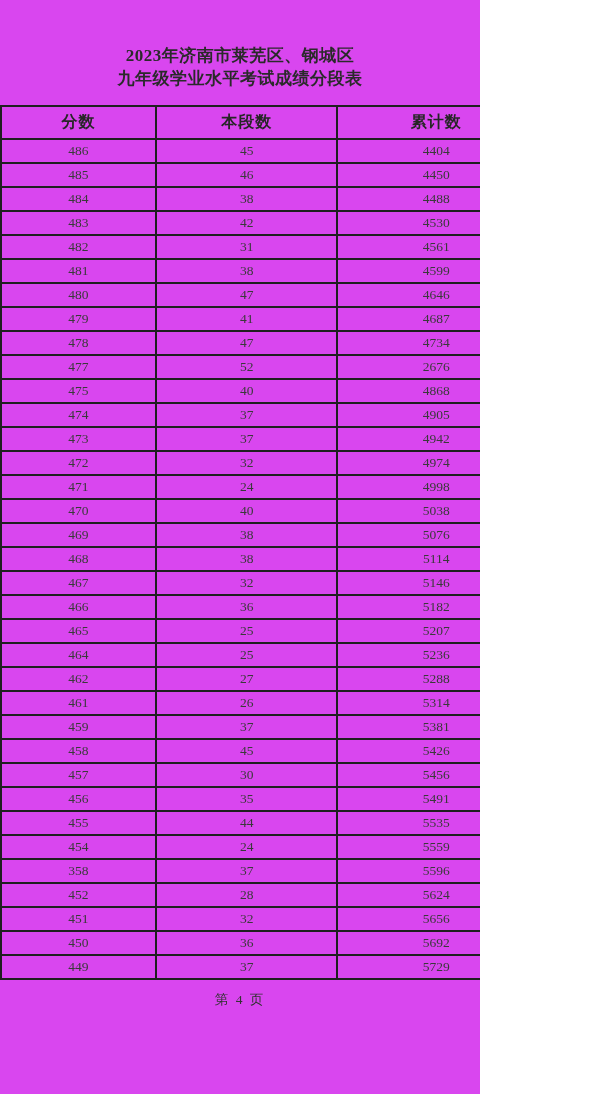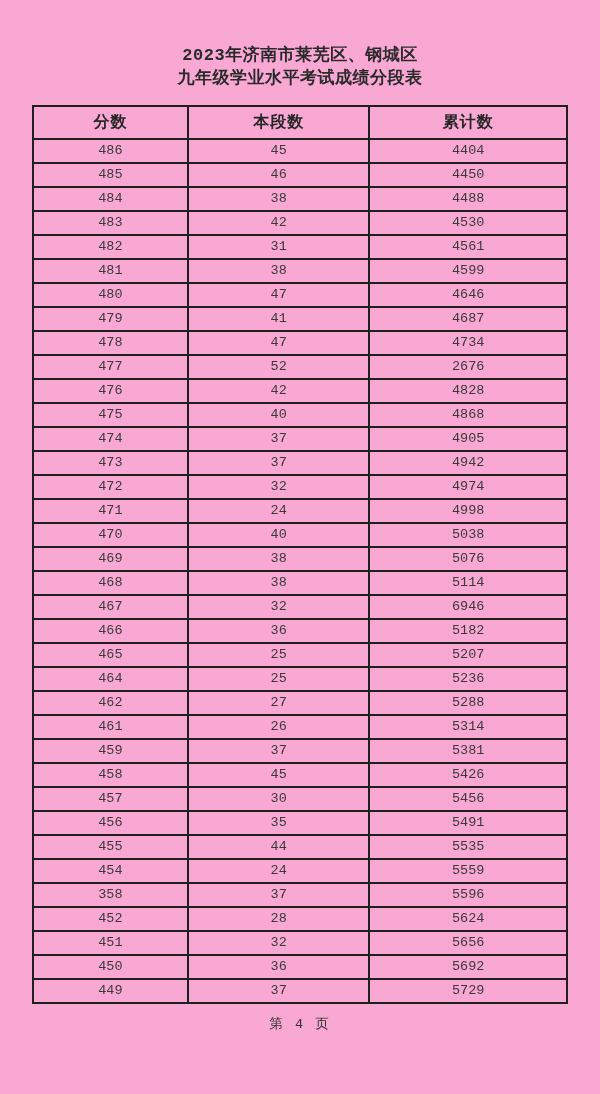--- a/index.html
+++ b/index.html
@@ -2,25 +2,25 @@
 <html><head>
 <meta charset="utf-8">
 <style>
   html, body {
     margin: 0;
     padding: 0;
     background: #ffffff;
   }
   .page {
     position: relative;
-    width: 600px;
+    width: 480px;
     height: 1094px;
-    background: #f9a8d4;
+    background: #d946ef;
     color: #2f2f2f;
-    font-family: Liberation Mono, monospace;
+    font-family: Liberation Serif, serif;
     overflow: hidden;
   }
   .title-block {
     padding-top: 44px;
     text-align: center;
   }
   .title-line {
     font-size: 17px;
     line-height: 23px;
     font-weight: bold;
@@ -129,25 +129,20 @@
           <td>478</td>
           <td>47</td>
           <td>4734</td>
         </tr>
         <tr>
           <td>477</td>
           <td>52</td>
           <td>2676</td>
         </tr>
         <tr>
-          <td>476</td>
-          <td>42</td>
-          <td>4828</td>
-        </tr>
-        <tr>
           <td>475</td>
           <td>40</td>
           <td>4868</td>
         </tr>
         <tr>
           <td>474</td>
           <td>37</td>
           <td>4905</td>
         </tr>
         <tr>
@@ -176,21 +171,21 @@
           <td>5076</td>
         </tr>
         <tr>
           <td>468</td>
           <td>38</td>
           <td>5114</td>
         </tr>
         <tr>
           <td>467</td>
           <td>32</td>
-          <td>6946</td>
+          <td>5146</td>
         </tr>
         <tr>
           <td>466</td>
           <td>36</td>
           <td>5182</td>
         </tr>
         <tr>
           <td>465</td>
           <td>25</td>
           <td>5207</td>

